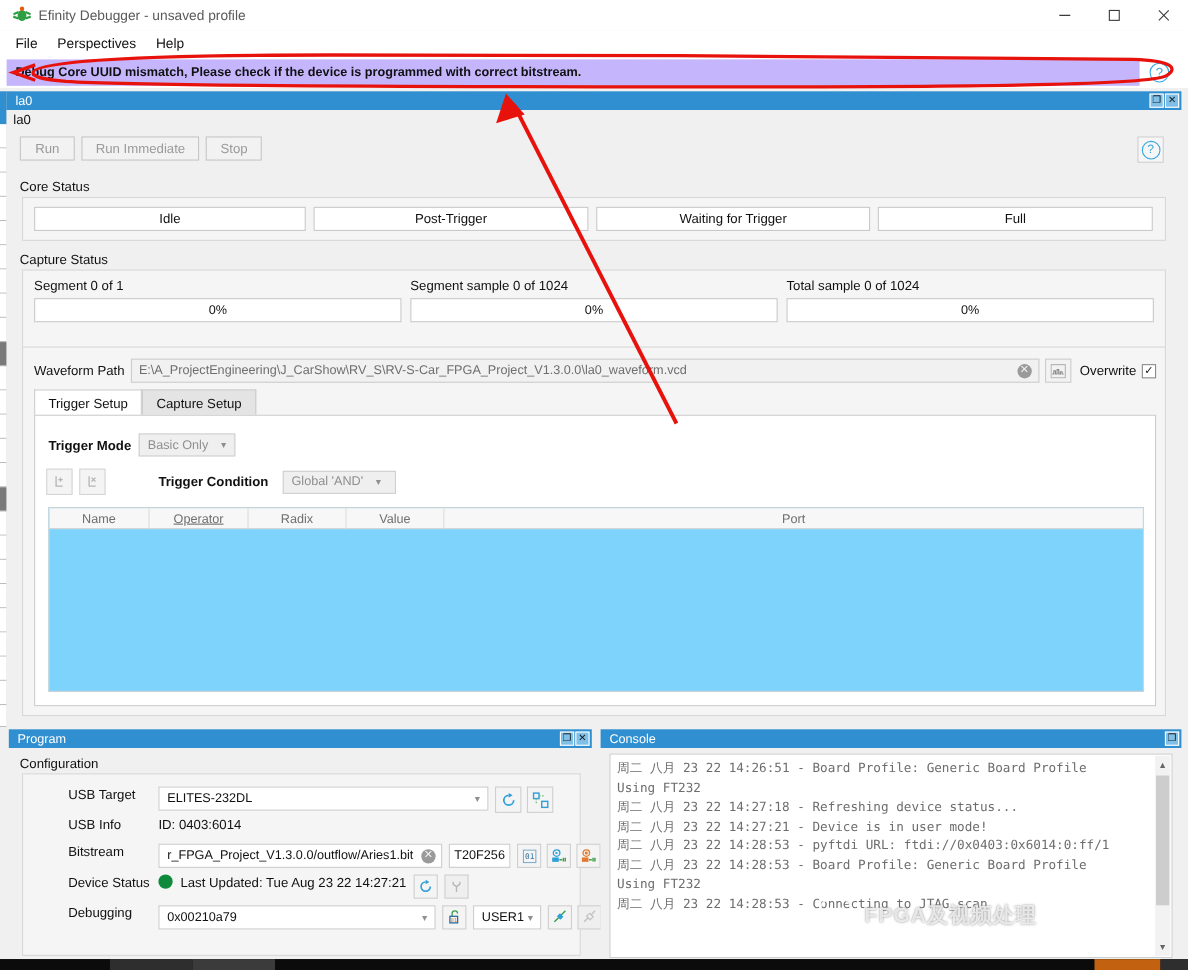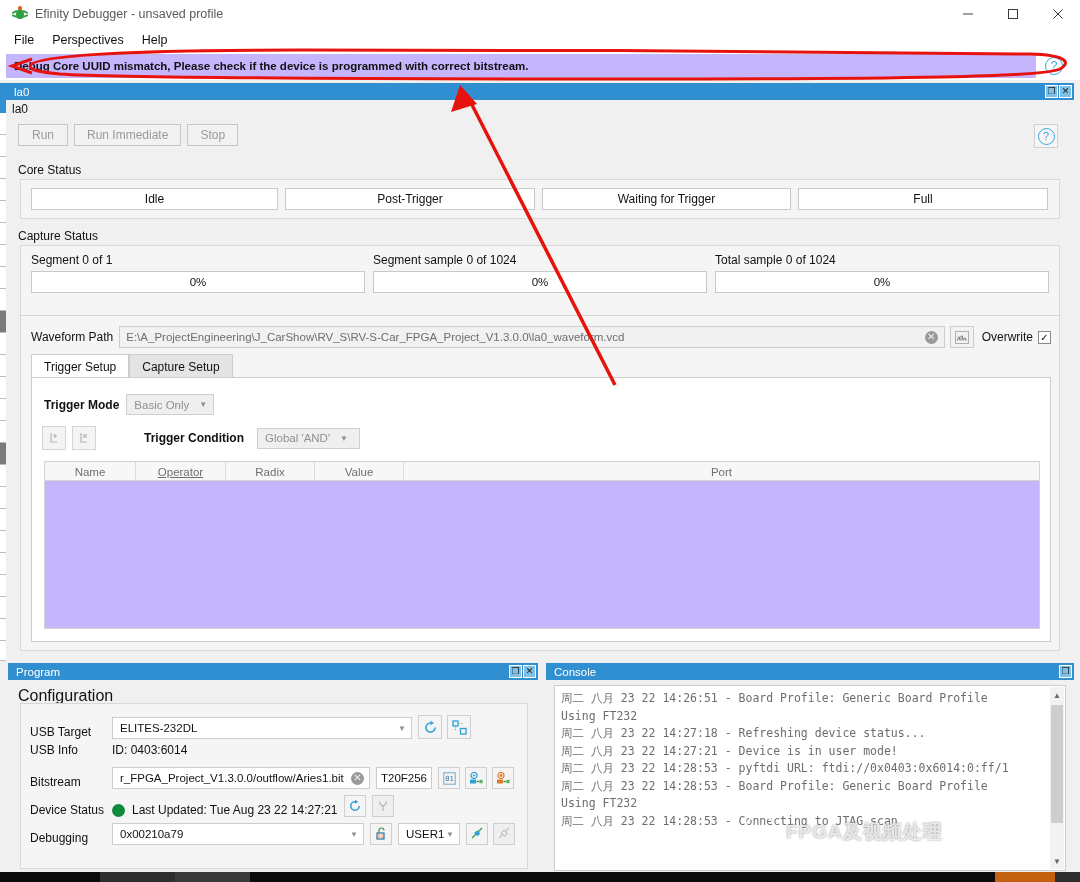--- a/index.html
+++ b/index.html
@@ -170,39 +170,39 @@
     display: flex; align-items: center; padding: 0 4px 0 7px;
     font-size: 11.5px; color: #8f8f8f; margin-left: 7px; gap: 10px;
   }
   .caret { font-size: 8px; color: #8f8f8f; }
   .tc-row { position: absolute; left: 10px; top: 48px; display: flex; align-items: center; gap: 6px; }
   .tbtn {
     width: 24px; height: 24px; background: #f4f4f4; border: 1px solid #d5d5d5;
     display: flex; align-items: center; justify-content: center;
   }
 
-  .tbl { position: absolute; left: 12px; top: 83px; width: 996px; height: 168px; border: 1px solid #d3d3d3; background: #c4b5fd; }
+  .tbl { position: absolute; left: 12px; top: 83px; width: 996px; height: 168px; border: 1px solid #d3d3d3; background: #7dd3fc; }
   .tbl-head { display: flex; height: 19px; background: #f7f7f7; border-bottom: 1px solid #d3d3d3; }
   .th {
     font-size: 11.5px; color: #6f6f6f; display: flex; align-items: center; justify-content: center;
     border-right: 1px solid #dcdcdc; height: 19px;
   }
 
   
   .bottom { position: absolute; left: 0; top: 661px; width: 1080px; height: 221px; background: #f0f0f0; }
   .bpanel { position: absolute; top: 2px; background: #f0f0f0; }
   .bhead {
     height: 17px; background: #2f8fd0; color: #ffffff; font-size: 11.5px;
     display: flex; align-items: center; padding-left: 8px;
   }
   .bhead-btns { margin-left: auto; display: flex; gap: 1px; padding-right: 2px; }
 
-  .cfg-label { position: absolute; font-size: 16px; color: #111; }
+  .cfg-label { position: absolute; font-size: 12px; color: #111; }
   .cfg-box { position: absolute; background: #f5f5f5; border: 1px solid #d8d8d8; }
-  .frow { position: absolute; display: flex; align-items: flex-end; }
+  .frow { position: absolute; display: flex; align-items: flex-start; margin-left: 32px; }
   .frow-lbl { font-size: 12px; color: #111; }
   .wide-combo {
     height: 22px; background: #ffffff; border: 1px solid #cdcdcd;
     display: flex; align-items: center; padding: 0 5px 0 7px;
     font-size: 11.5px; color: #111;
   }
   .ibtn {
     width: 24px; height: 24px; background: #f4f4f4; border: 1px solid #cfcfcf;
     display: flex; align-items: center; justify-content: center;
   }

